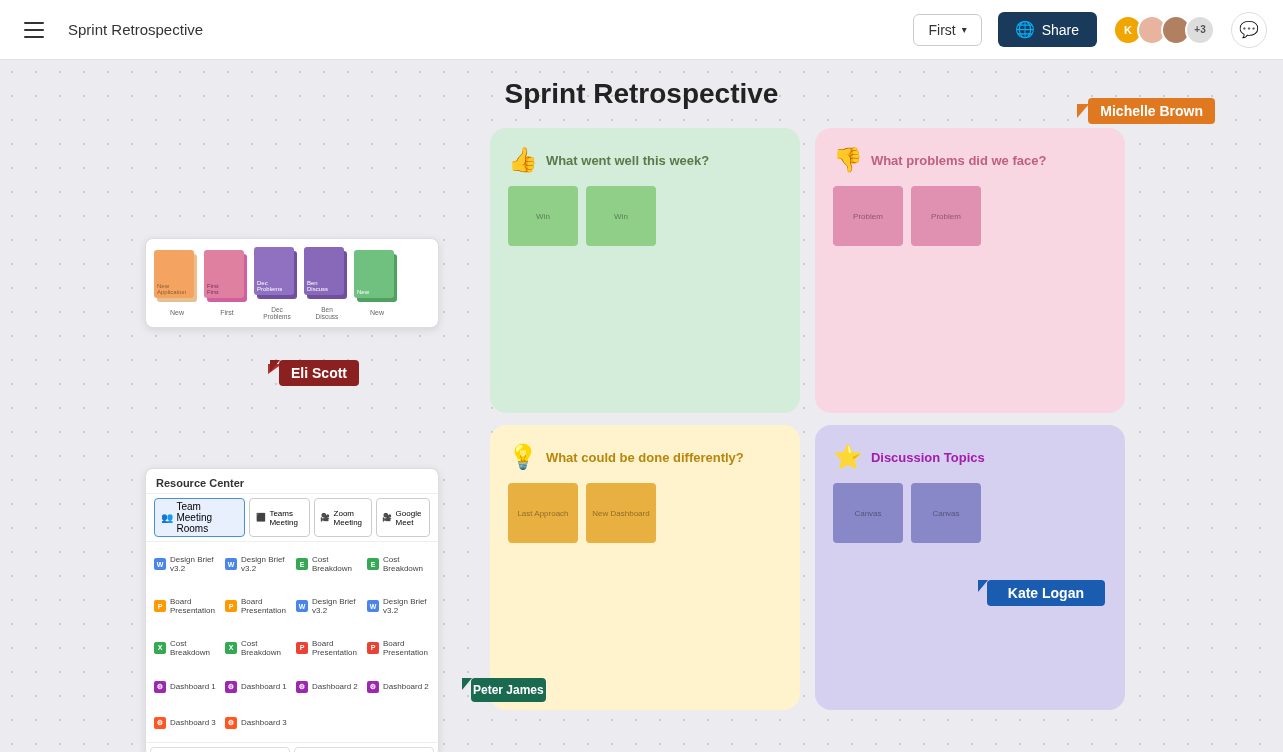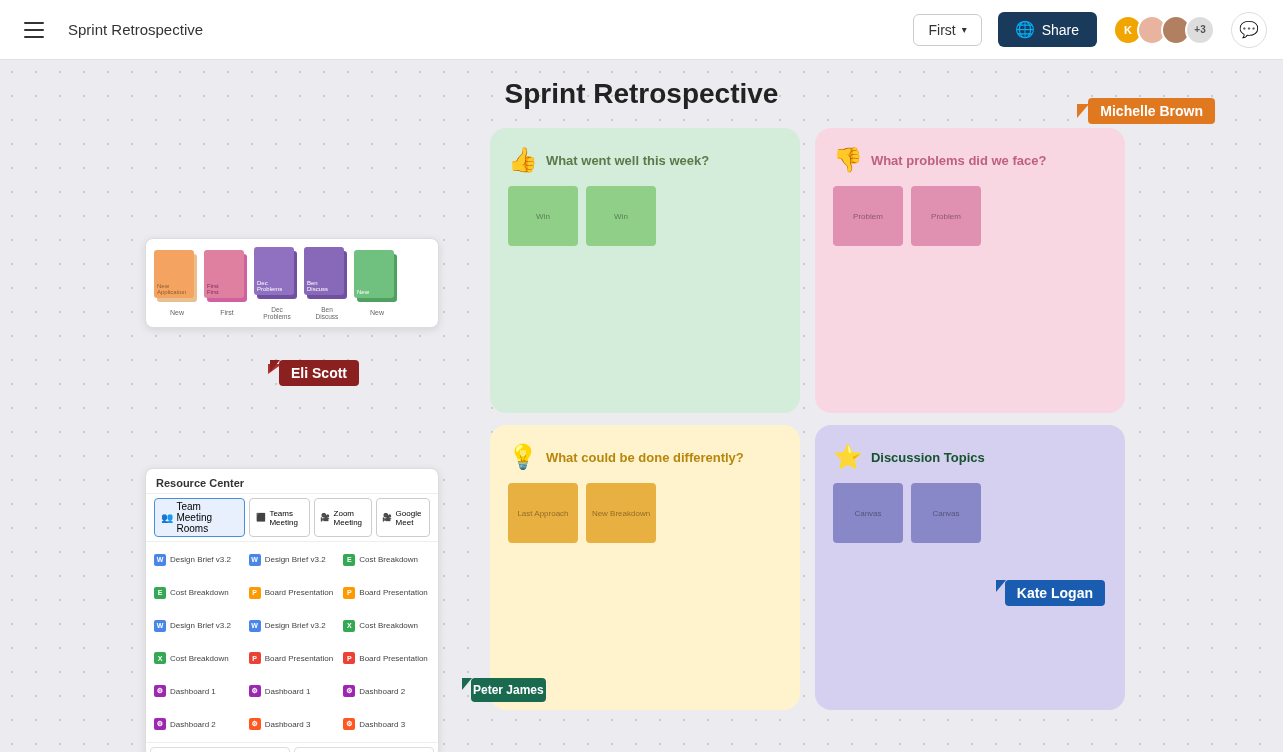--- a/index.html
+++ b/index.html
@@ -179,21 +179,21 @@
     }
     .q-differently .quadrant-title { color: #b8860b; }
     .q-differently .sticky-card { background: #f0c060; }
 
     
     .q-discussion {
       background: #d6d0f0;
       top: 365px;
       left: 815px;
     }
-    .q-discussion .quadrant-title { color: #14532d; }
+    .q-discussion .quadrant-title { color: #a21caf; }
     .q-discussion .sticky-card { background: #9090c8; }
 
     
     .sidebar-panel {
       position: absolute;
       left: 145px;
       top: 408px;
       width: 294px;
       height: 290px;
       background: #fff;
@@ -223,21 +223,21 @@
       cursor: pointer;
       display: flex; align-items: center; gap: 3px;
     }
     .sidebar-tab.active { background: #e8f0fe; border-color: #4a90d9; }
     .sidebar-tab-icon { font-size: 10px; }
     .sidebar-file-list {
       padding: 2px 8px;
       overflow-y: auto;
       height: 200px;
       display: grid;
-      grid-template-columns: 1fr 1fr 1fr;
+      grid-template-columns: 1fr 1fr 1fr 1fr;
       gap: 1px 8px;
     }
     .sidebar-file-item {
       display: flex; align-items: center; gap: 4px;
       padding: 3px 0;
       font-size: 8px;
       color: #444;
       cursor: pointer;
     }
     .file-icon {
@@ -575,21 +575,21 @@
     </div>
   </div>
 
   <div class="quadrant q-differently">
     <div class="quadrant-header">
       <span class="quadrant-icon">💡</span>
       <span class="quadrant-title">What could be done differently?</span>
     </div>
     <div class="quadrant-cards">
       <div class="sticky-card" style="background:#e8b040;">Last Approach</div>
-      <div class="sticky-card" style="background:#e8b040;">New Breakdown</div>
+      <div class="sticky-card" style="background:#e8b040;">New Dashboard</div>
     </div>
   </div>
 
   <div class="quadrant q-discussion">
     <div class="quadrant-header">
       <span class="quadrant-icon">⭐</span>
       <span class="quadrant-title">Discussion Topics</span>
     </div>
     <div class="quadrant-cards">
       <div class="sticky-card" style="background:#8888c8;">Canvas</div>
@@ -607,16 +607,16 @@
     <div style="background:#8b2020;padding:5px 12px;border-radius:4px;font-size:14px;font-weight:700;color:#fff;">Eli Scott</div>
   </div>
 
   <div style="position:absolute; top:618px; left:462px; display:flex; align-items:flex-start; z-index:50;">
     <div style="width:0;height:0;border-style:solid;border-width:12px 10px 0 0;border-color:#1a6a50 transparent transparent transparent;margin-right:-1px;"></div>
     <div style="background:#1a6a50;padding:5px 2px;border-radius:4px;font-size:12px;font-weight:700;color:#fff;">Peter James</div>
   </div>
 
   <div style="position:absolute; top:520px; right:178px; display:flex; align-items:flex-start; z-index:50;">
     <div style="width:0;height:0;border-style:solid;border-width:12px 10px 0 0;border-color:#1a5cb0 transparent transparent transparent;margin-right:-1px;"></div>
-    <div style="background:#1a5cb0;padding:5px 12px;border-radius:4px;font-size:14px;font-weight:700;color:#fff;">Kate Logan</div>
+    <div style="background:#1a5cb0;padding:5px 21px;border-radius:4px;font-size:14px;font-weight:700;color:#fff;">Kate Logan</div>
   </div>
 
 </div>
 
 </body></html>

